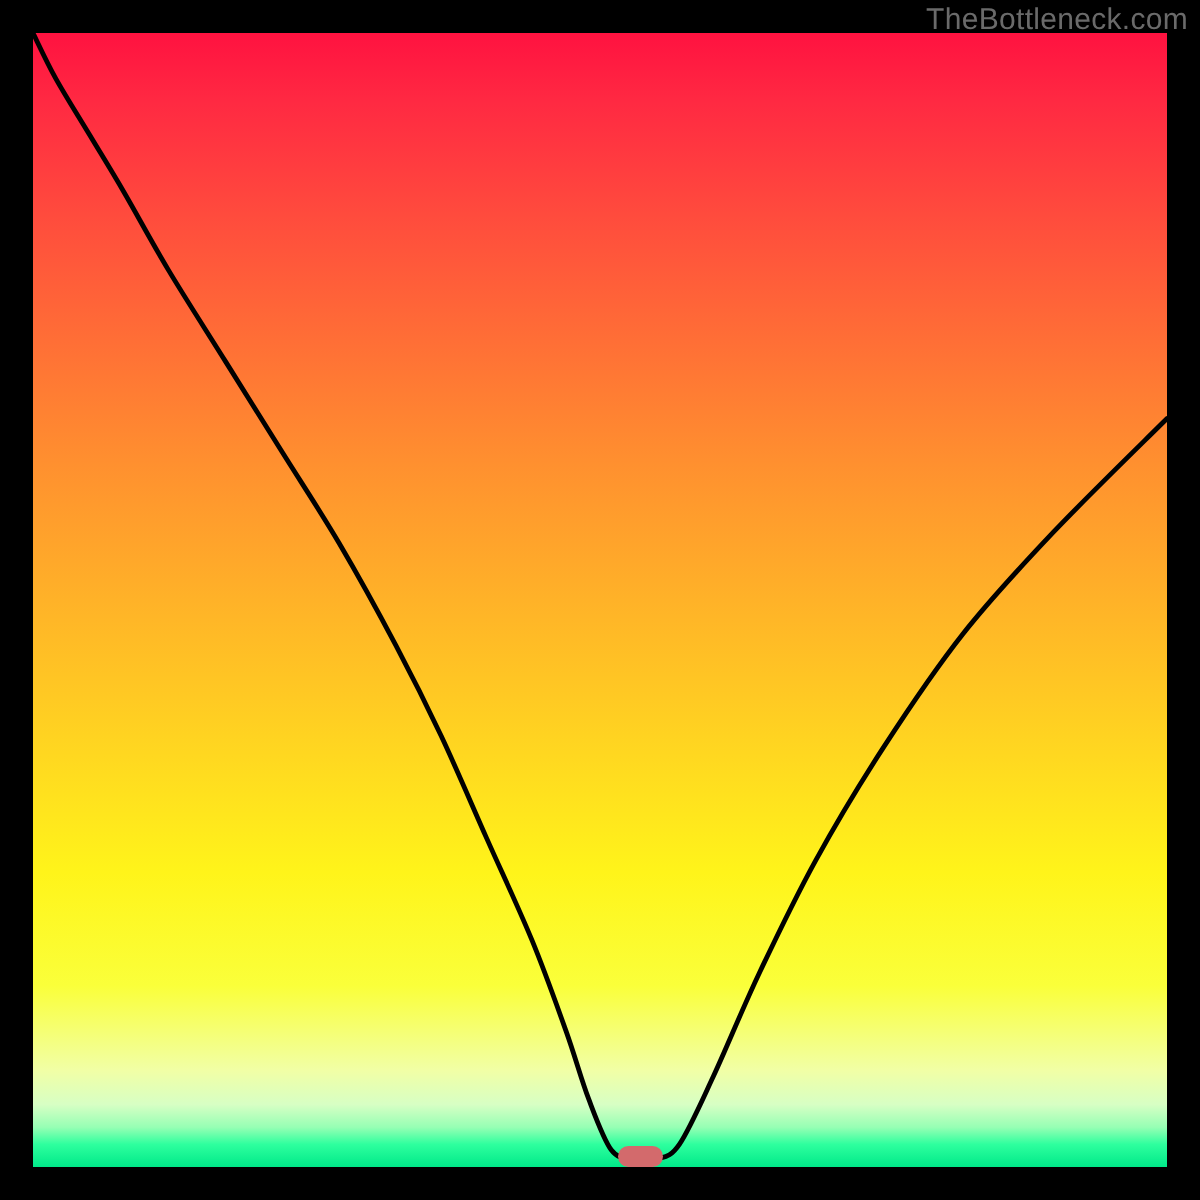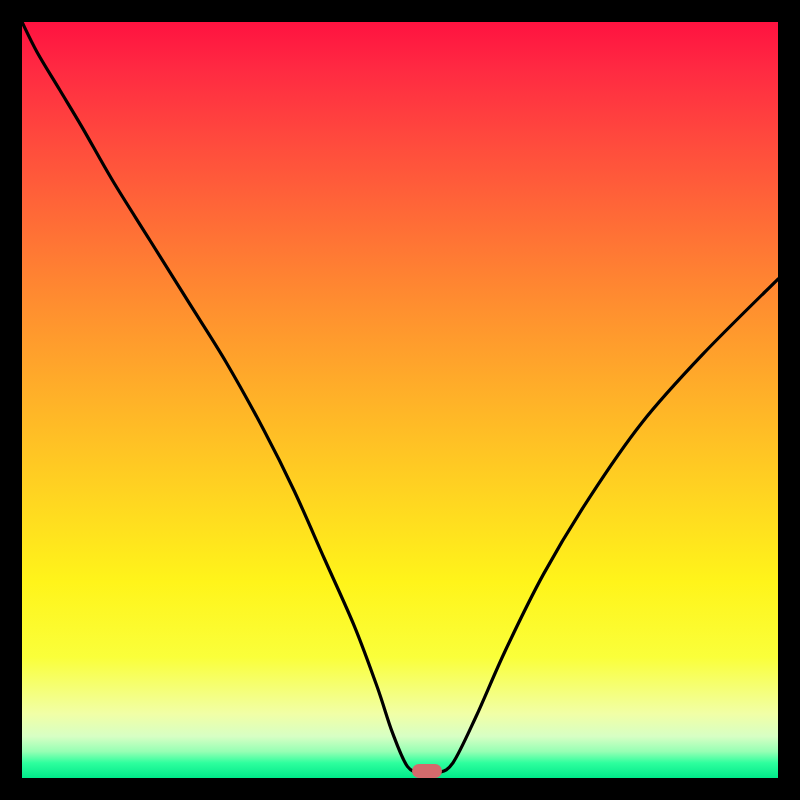--- a/index.html
+++ b/index.html
@@ -68,20 +68,21 @@
     height: 14px;
     border-radius: 7px;
     background: #d36a6c;
   }
 </style>
 </head>
 <body>
 
 <div class="frame">
 
+  <div class="attribution">TheBottleneck.com</div>
 
   <div class="plot-area">
     <svg class="curve" viewBox="0 0 756 756" preserveAspectRatio="none">
       <path id="curve-path" fill="none" stroke="#000" stroke-width="3.2" stroke-linejoin="round" stroke-linecap="round" d="M 0.00 0.00 C 2.52 5.04, 8.82 18.90, 15.12 30.24 C 21.42 41.58, 30.24 55.44, 37.80 68.04 C 45.36 80.64, 51.66 90.72, 60.48 105.84 C 69.30 120.96, 79.38 139.86, 90.72 158.76 C 102.06 177.66, 115.92 199.08, 128.52 219.24 C 141.12 239.40, 153.72 259.56, 166.32 279.72 C 178.92 299.88, 191.52 318.78, 204.12 340.20 C 216.72 361.62, 230.58 386.82, 241.92 408.24 C 253.26 429.66, 262.08 447.30, 272.16 468.72 C 282.24 490.14, 292.32 514.08, 302.40 536.76 C 312.48 559.44, 323.82 583.38, 332.64 604.80 C 341.46 626.22, 349.02 647.64, 355.32 665.28 C 361.62 682.92, 365.40 697.41, 370.44 710.64 C 375.48 723.87, 380.52 737.98, 385.56 744.66 C 390.60 751.34, 395.64 749.70, 400.68 750.71 C 405.72 751.72, 410.76 752.35, 415.80 750.71 C 420.84 749.07, 424.62 750.08, 430.92 740.88 C 437.22 731.68, 444.78 714.42, 453.60 695.52 C 462.42 676.62, 472.50 651.42, 483.84 627.48 C 495.18 603.54, 507.78 577.08, 521.64 551.88 C 535.50 526.68, 550.62 501.48, 567.00 476.28 C 583.38 451.08, 601.02 424.62, 619.92 400.68 C 638.82 376.74, 657.72 356.58, 680.40 332.64 C 703.08 308.70, 743.40 269.64, 756.00 257.04"></path>
     </svg>
     <div class="marker" id="marker" style="left: 390px; top: 742px; background: rgb(211, 106, 108);"></div>
   </div>
 
 </div>
 

